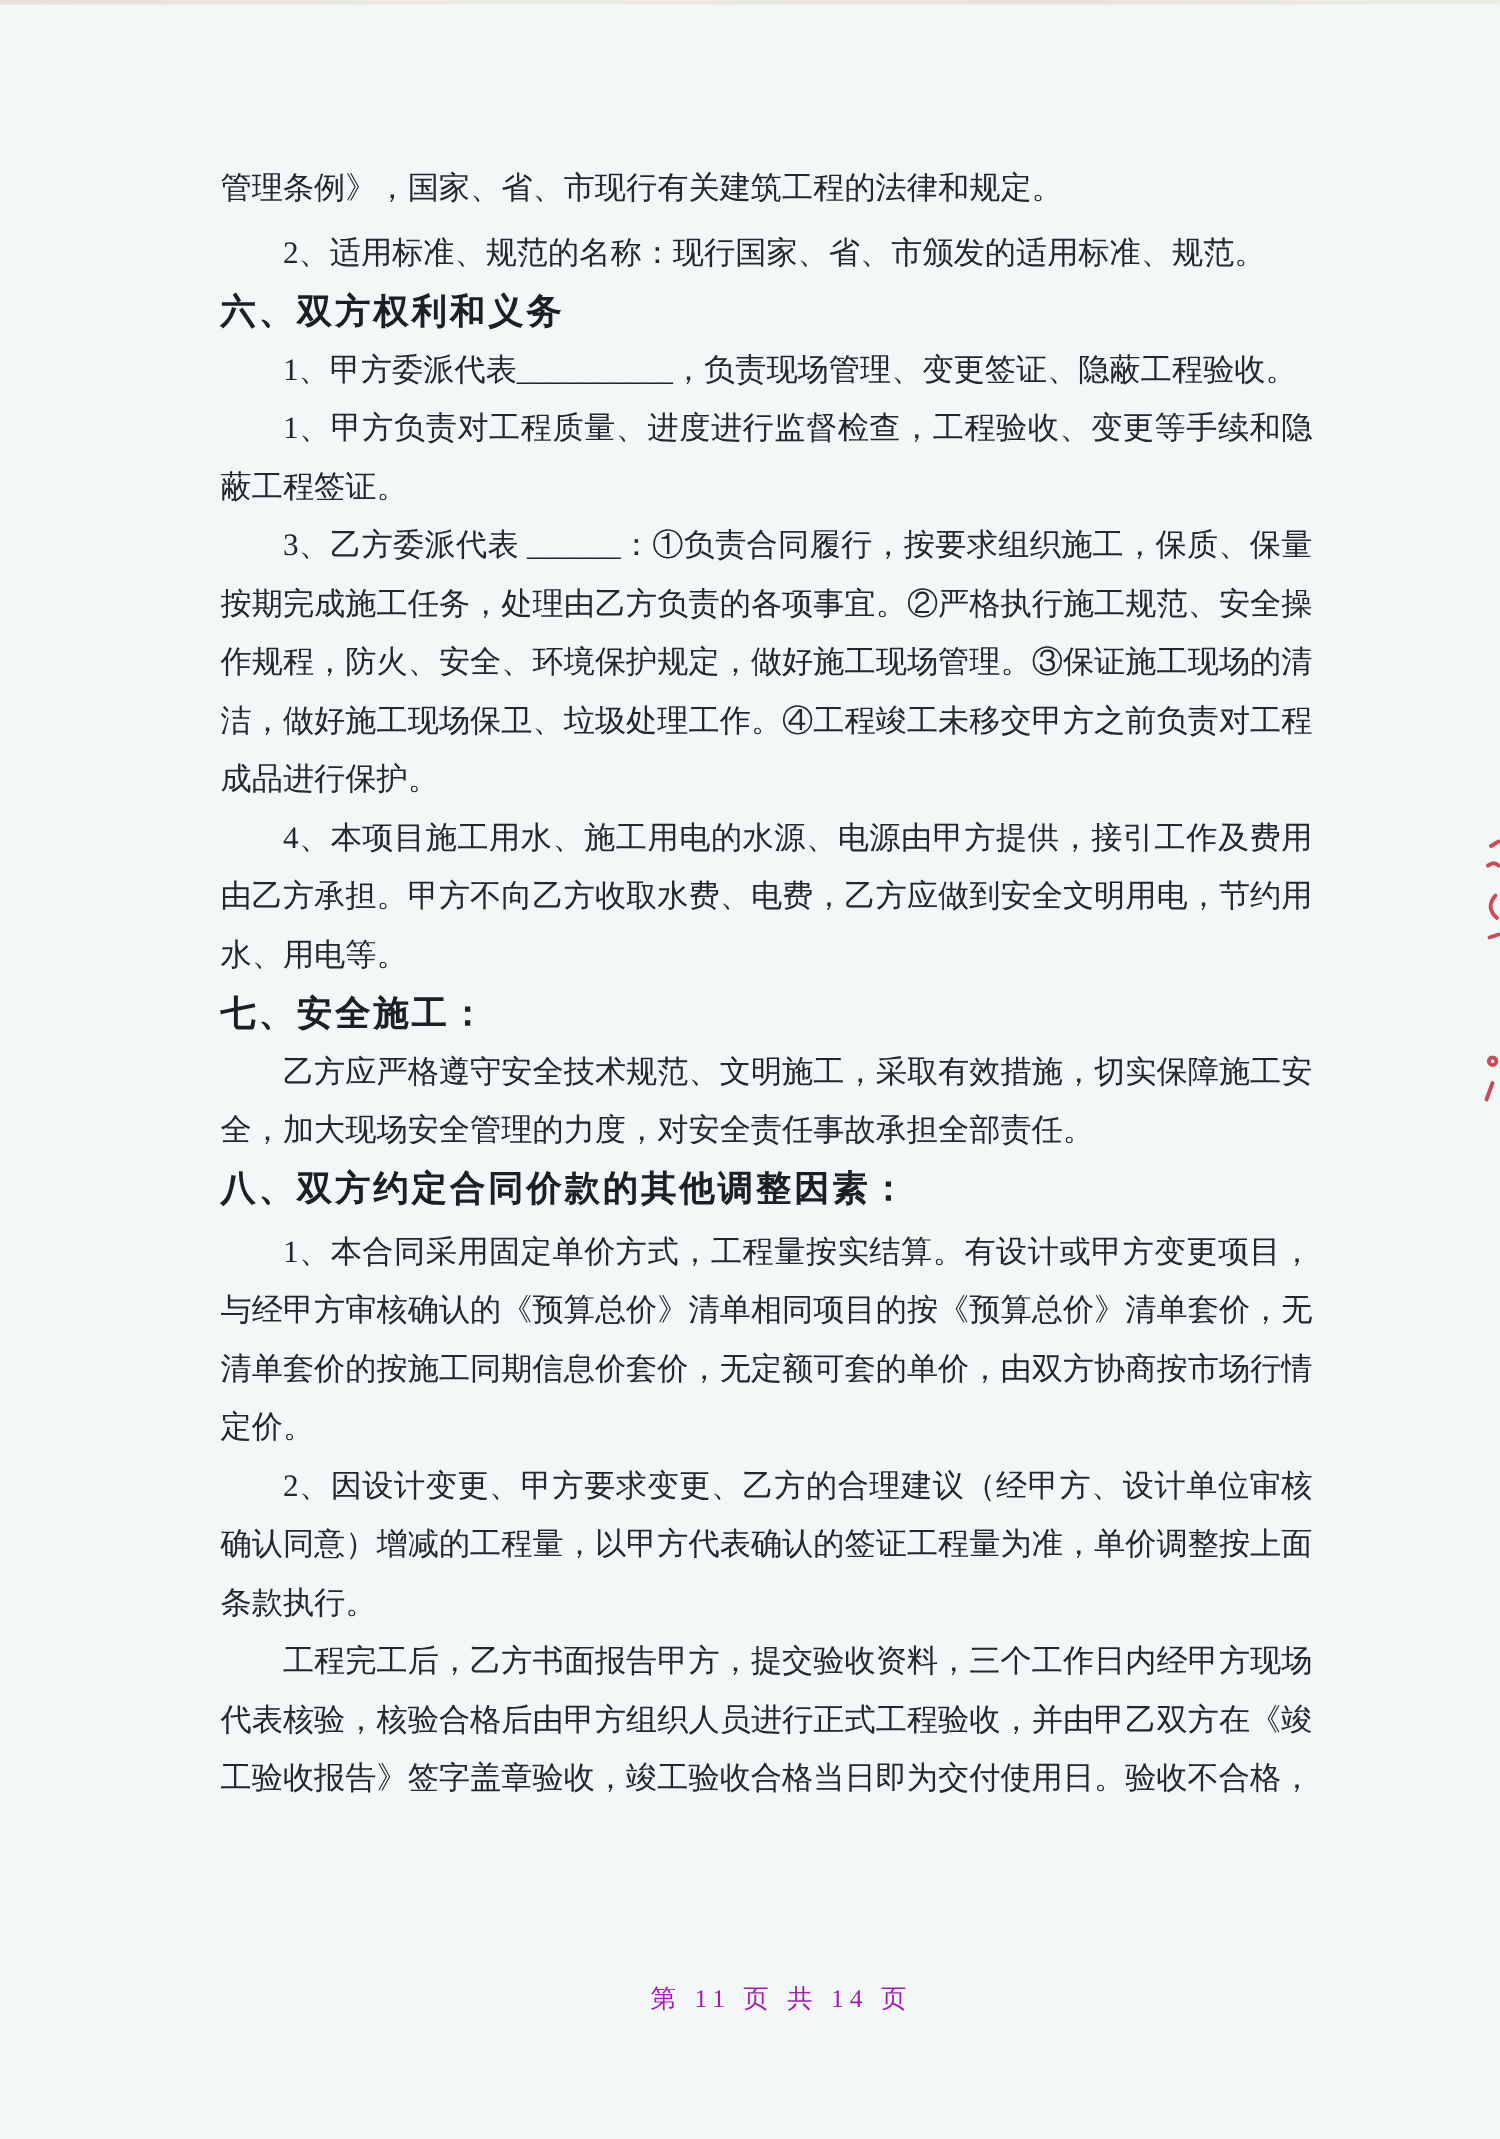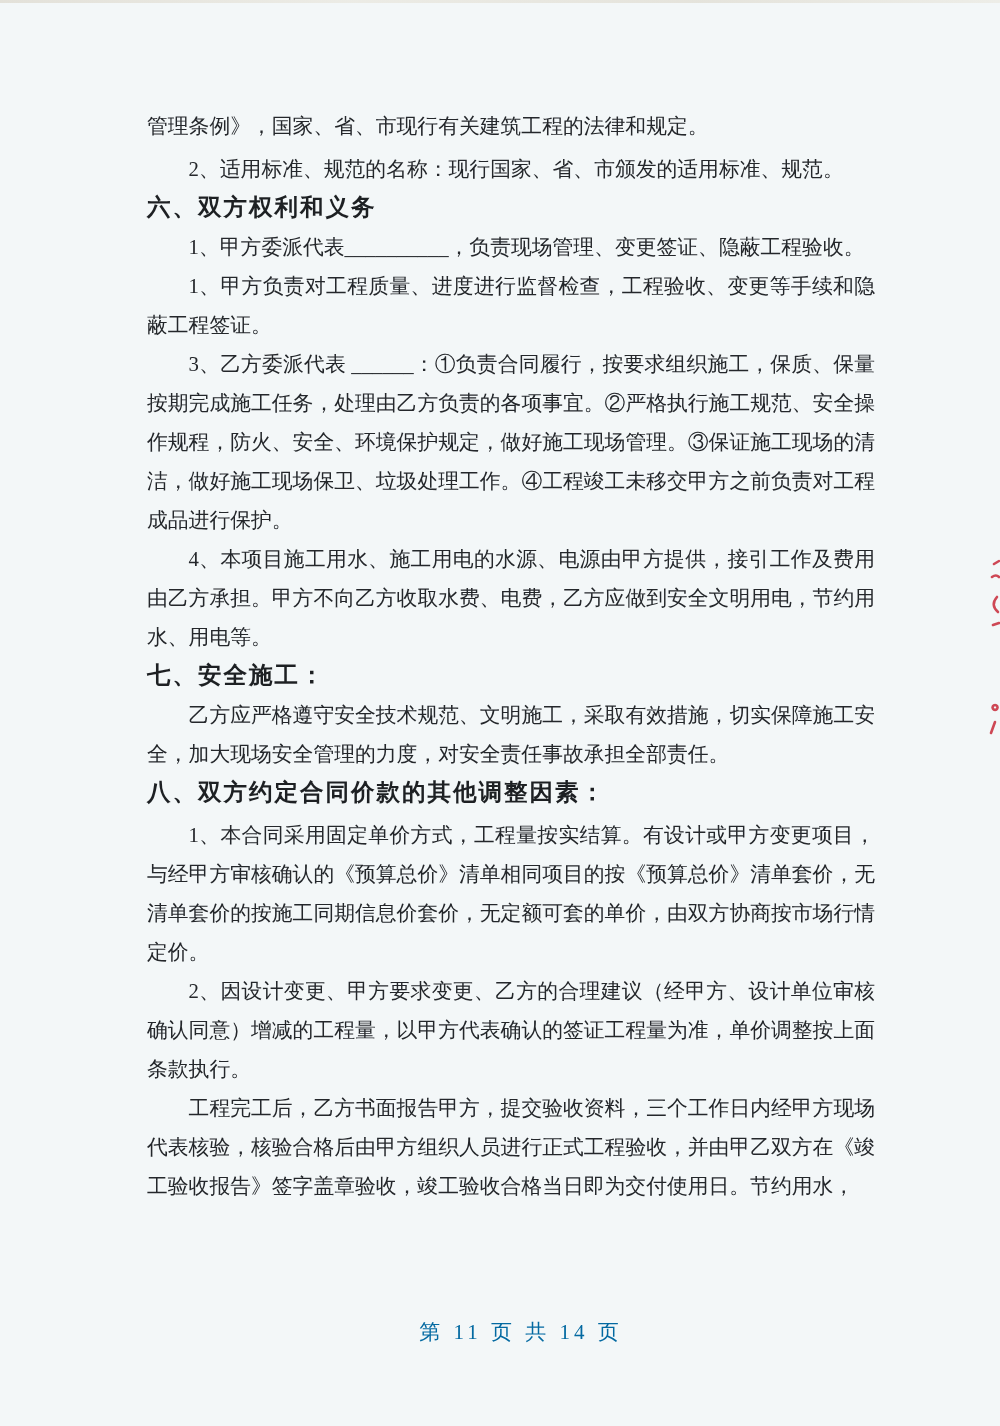--- a/index.html
+++ b/index.html
@@ -25,22 +25,22 @@
   .head{
     font-family:"Liberation Sans","DejaVu Sans",sans-serif;
     font-weight:700;font-size:23.5px;line-height:39px;
     letter-spacing:2px;color:#1d2023;text-align:left;text-indent:0;
   }
   .mt4{margin-top:4px !important;}
   .mt3{margin-top:3px !important;}
   .mt6{margin-top:6px !important;}
   .footer{
     position:absolute;left:147px;top:1313px;width:748px;
-    text-align:center;font-size:21px;line-height:39px;
-    letter-spacing:4px;color:#0369a1;
+    text-align:center;font-size:17px;line-height:39px;
+    letter-spacing:4px;color:#a21caf;
   }
   .red-ink{
     position:absolute;right:0;top:540px;width:18px;height:210px;
   }
 </style>
 </head>
 <body>
 
 <div class="scan-edge"></div>
 
@@ -51,21 +51,21 @@
     <h2 class="head">六、双方权利和义务</h2>
     <p class="para">1、甲方委派代表__________，负责现场管理、变更签证、隐蔽工程验收。</p>
     <p class="para">1、甲方负责对工程质量、进度进行监督检查，工程验收、变更等手续和隐蔽工程签证。</p>
     <p class="para">3、乙方委派代表 ______：①负责合同履行，按要求组织施工，保质、保量按期完成施工任务，处理由乙方负责的各项事宜。②严格执行施工规范、安全操作规程，防火、安全、环境保护规定，做好施工现场管理。③保证施工现场的清洁，做好施工现场保卫、垃圾处理工作。④工程竣工未移交甲方之前负责对工程成品进行保护。</p>
     <p class="para">4、本项目施工用水、施工用电的水源、电源由甲方提供，接引工作及费用由乙方承担。甲方不向乙方收取水费、电费，乙方应做到安全文明用电，节约用水、用电等。</p>
     <h2 class="head">七、安全施工：</h2>
     <p class="para">乙方应严格遵守安全技术规范、文明施工，采取有效措施，切实保障施工安全，加大现场安全管理的力度，对安全责任事故承担全部责任。</p>
     <h2 class="head">八、双方约定合同价款的其他调整因素：</h2>
     <p class="para mt3">1、本合同采用固定单价方式，工程量按实结算。有设计或甲方变更项目，与经甲方审核确认的《预算总价》清单相同项目的按《预算总价》清单套价，无清单套价的按施工同期信息价套价，无定额可套的单价，由双方协商按市场行情定价。</p>
     <p class="para">2、因设计变更、甲方要求变更、乙方的合理建议（经甲方、设计单位审核确认同意）增减的工程量，以甲方代表确认的签证工程量为准，单价调整按上面条款执行。</p>
-    <p class="para">工程完工后，乙方书面报告甲方，提交验收资料，三个工作日内经甲方现场代表核验，核验合格后由甲方组织人员进行正式工程验收，并由甲乙双方在《竣工验收报告》签字盖章验收，竣工验收合格当日即为交付使用日。节约用水，</p>
+    <p class="para">工程完工后，乙方书面报告甲方，提交验收资料，三个工作日内经甲方现场代表核验，核验合格后由甲方组织人员进行正式工程验收，并由甲乙双方在《竣工验收报告》签字盖章验收，竣工验收合格当日即为交付使用日。验收不合格，</p>
   </section>
 
   <div class="footer">第 11 页 共 14 页</div>
 
   <svg class="red-ink" viewBox="0 0 18 210" xmlns="http://www.w3.org/2000/svg">
     <g fill="none" stroke-width="2.6" stroke-linecap="round" opacity="0.88" stroke="#c9303f">
       <path d="M12,24 l5,-3"></path>
       <path d="M10,37 q4,-3 7,0"></path>
       <path d="M15,57 q-7,8 1,15"></path>
       <path d="M11,85 l6,-2"></path>

